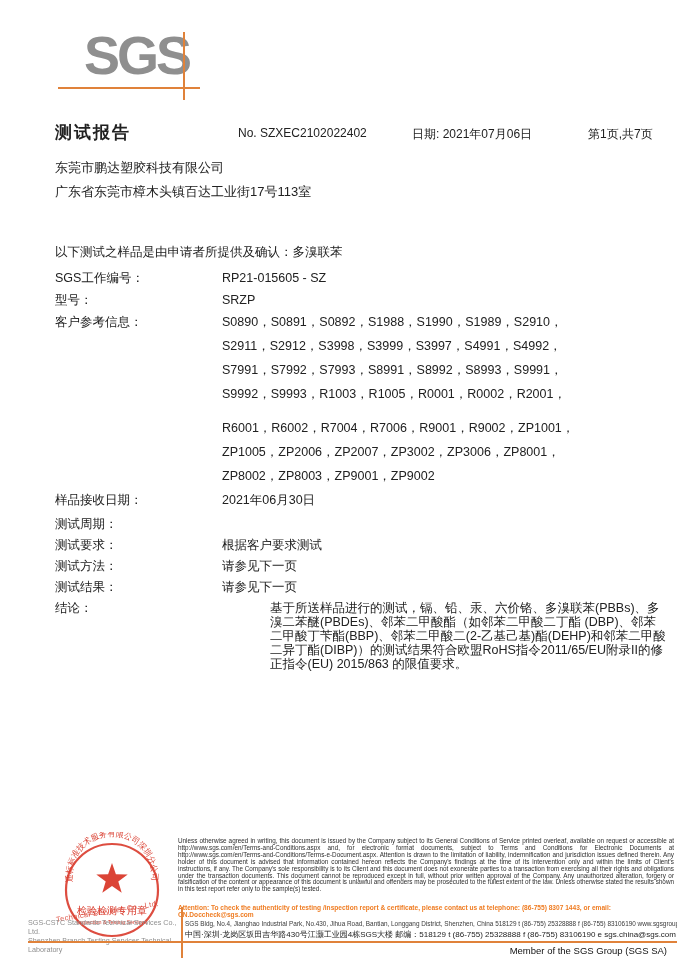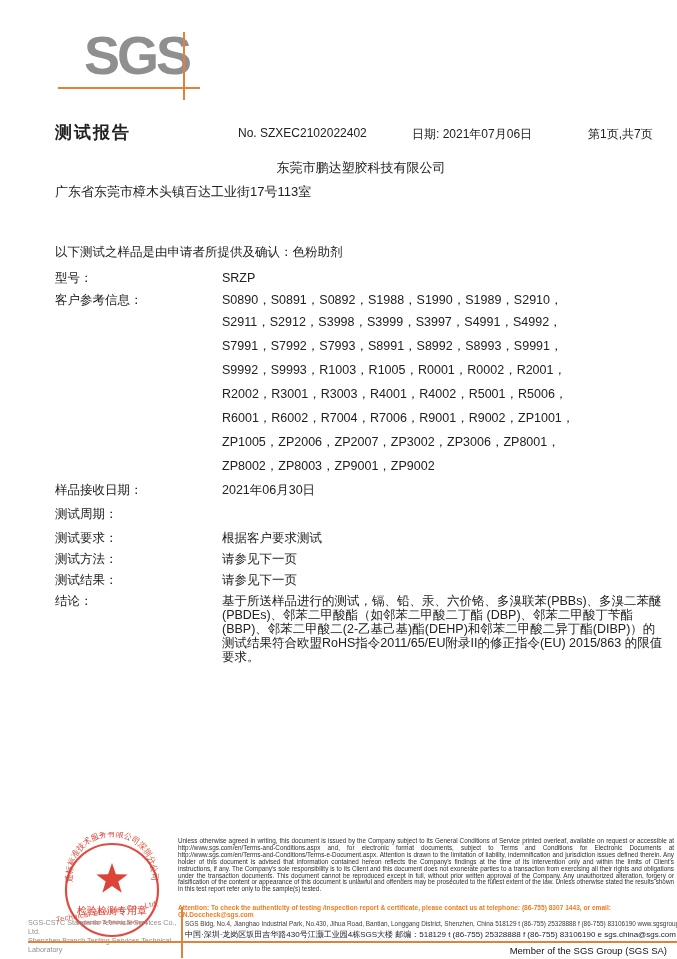--- a/index.html
+++ b/index.html
@@ -18,21 +18,21 @@
     color:var(--logo-gray);letter-spacing:-3px;
   }
   .logo-hline{position:absolute;left:58px;top:87px;width:142px;height:2px;background:var(--accent-orange);}
   .logo-vline{position:absolute;left:183px;top:32px;width:2px;height:68px;background:var(--accent-orange);}
   .doc-title{position:absolute;left:55px;top:121px;font-size:17px;font-weight:700;letter-spacing:2px;}
   .report-no{position:absolute;left:238px;top:126px;font-size:12px;}
   .report-date{position:absolute;left:412px;top:126px;font-size:12px;}
   .report-page{position:absolute;left:588px;top:126px;font-size:12px;}
   
   .main{position:absolute;left:55px;top:160px;width:612px;}
-  .applicant-name{font-size:13px;line-height:15px;margin-bottom:9px;text-align:center;}
+  .applicant-name{font-size:13px;line-height:15px;margin-bottom:9px;}
   .applicant-address{font-size:13px;line-height:15px;}
   .sample-statement{margin-top:46px;margin-bottom:12px;font-size:12.5px;line-height:14px;}
   .field-row{display:flex;margin-bottom:8px;font-size:12.5px;line-height:14px;}
   .field-label{width:167px;flex:none;}
   .field-value{flex:1;}
   .field-row:nth-child(n+3):nth-child(-n+11){margin-bottom:10px;}   
   .field-row:nth-child(n+12):nth-child(-n+15){margin-bottom:7px;}
   .field-row:nth-child(16){margin-top:5px;gap:48px;}                          
   .field-row:nth-child(17){margin-top:9px;}                          
   .field-row:nth-child(17) .field-value{line-height:15px;}
@@ -60,22 +60,26 @@
   <div class="logo-hline"></div>
   <div class="logo-vline"></div>
   <div class="doc-title">测试报告</div>
   <div class="report-no">No. SZXEC2102022402</div>
   <div class="report-date">日期: 2021年07月06日</div>
   <div class="report-page">第1页,共7页</div>
 
   <div class="main">
     <div class="applicant-name">东莞市鹏达塑胶科技有限公司</div>
     <div class="applicant-address">广东省东莞市樟木头镇百达工业街17号113室</div>
-    <div class="sample-statement">以下测试之样品是由申请者所提供及确认：色粉助剂</div>
+    <div class="sample-statement">以下测试之样品是由申请者所提供及确认：多溴联苯</div>
     <div class="fields">
+        <div class="field-row">
+        <div class="field-label">SGS工作编号：</div>
+        <div class="field-value">RP21-015605 - SZ</div>
+      </div>
         <div class="field-row">
         <div class="field-label">型号：</div>
         <div class="field-value">SRZP</div>
       </div>
         <div class="field-row">
         <div class="field-label">客户参考信息：</div>
         <div class="field-value">S0890，S0891，S0892，S1988，S1990，S1989，S2910，</div>
       </div>
         <div class="field-row">
         <div class="field-label"></div>
@@ -84,21 +88,20 @@
         <div class="field-row">
         <div class="field-label"></div>
         <div class="field-value">S7991，S7992，S7993，S8991，S8992，S8993，S9991，</div>
       </div>
         <div class="field-row">
         <div class="field-label"></div>
         <div class="field-value">S9992，S9993，R1003，R1005，R0001，R0002，R2001，</div>
       </div>
         <div class="field-row">
         <div class="field-label"></div>
-        <div class="field-value">R2002，R3001，R3003，R4001，R4002，R5001，R5006，</div>
       </div>
         <div class="field-row">
         <div class="field-label"></div>
         <div class="field-value">R6001，R6002，R7004，R7006，R9001，R9002，ZP1001，</div>
       </div>
         <div class="field-row">
         <div class="field-label"></div>
         <div class="field-value">ZP1005，ZP2006，ZP2007，ZP3002，ZP3006，ZP8001，</div>
       </div>
         <div class="field-row">

